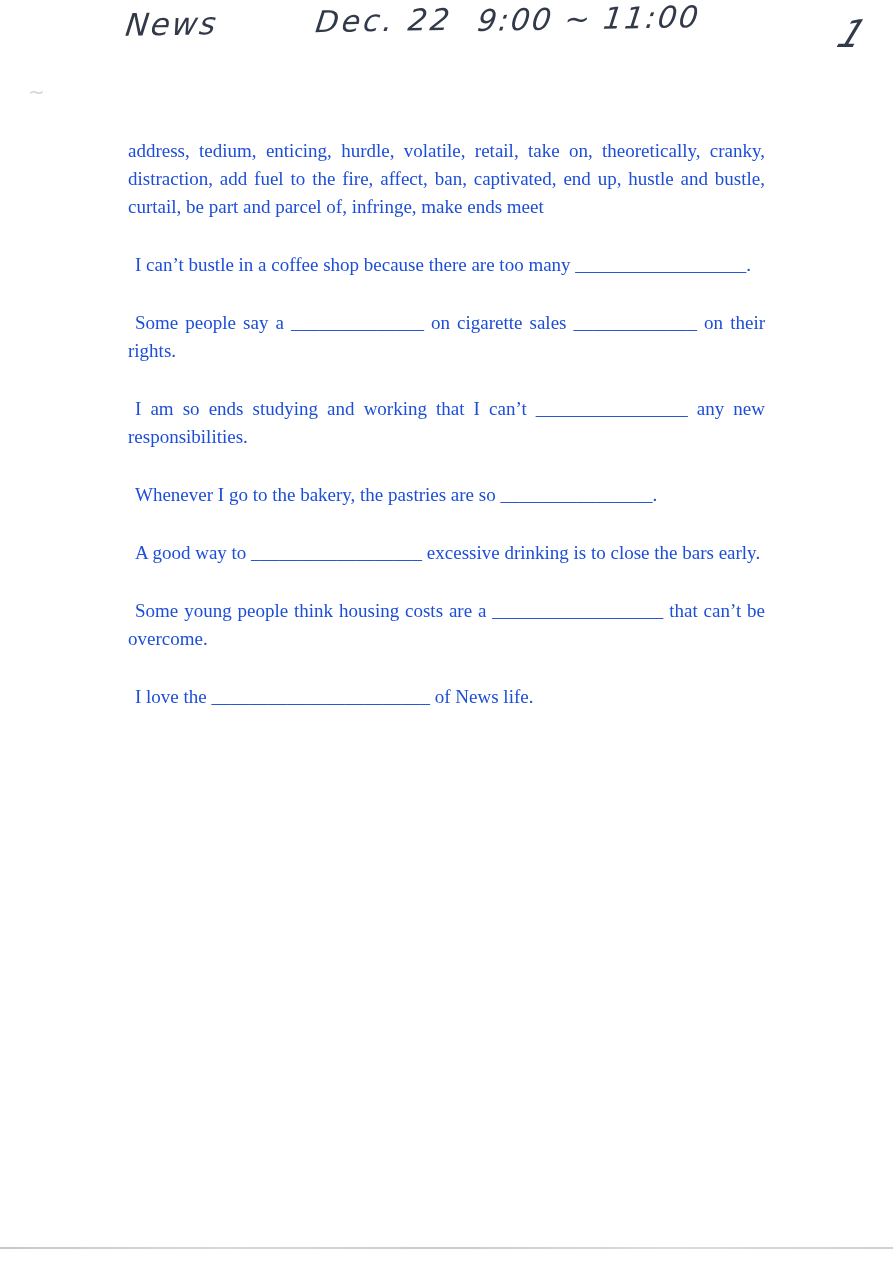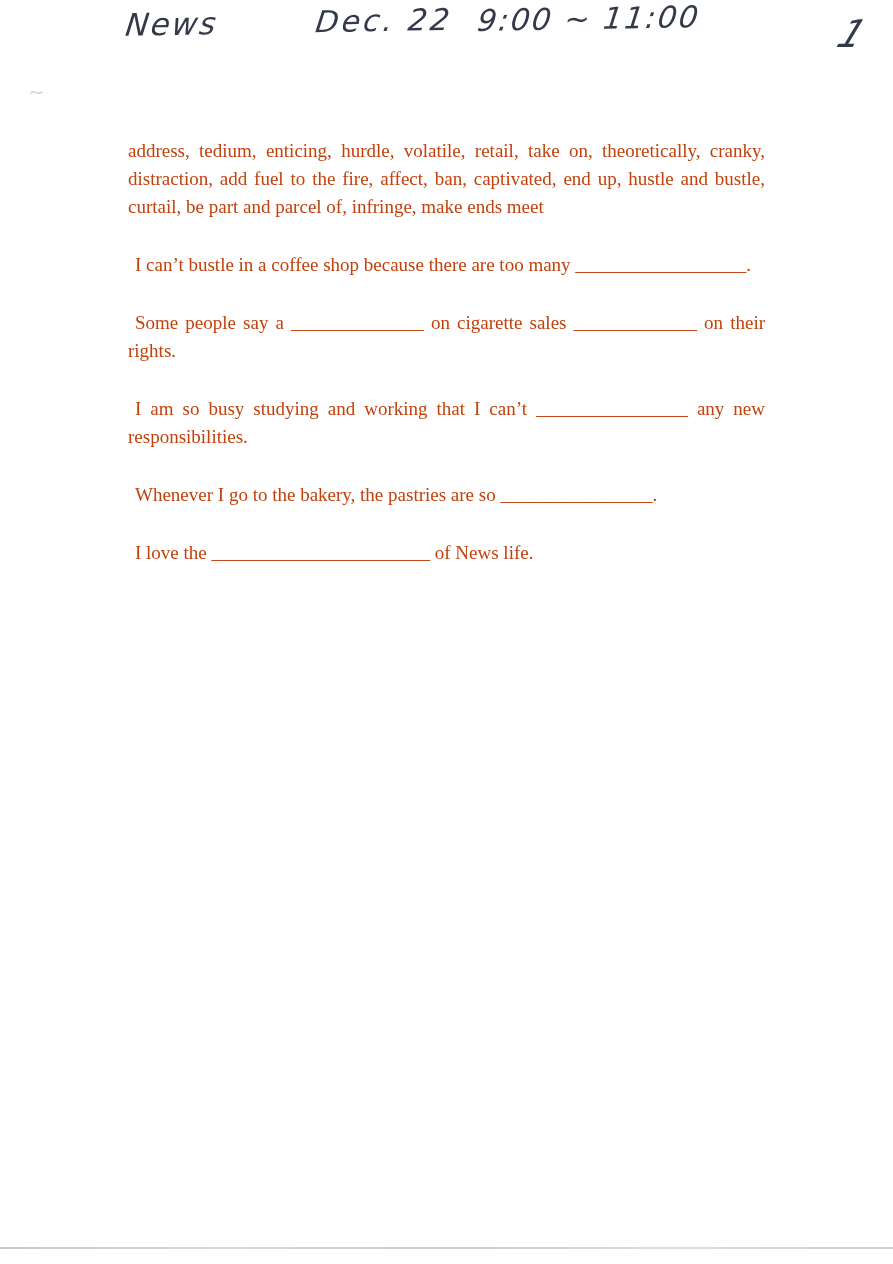--- a/index.html
+++ b/index.html
@@ -40,21 +40,21 @@
     font-family: "DejaVu Sans", sans-serif;
   }
   .scan-smudge::before { content: "~"; }
 
   
   .body-text {
     position: absolute;
     left: 128px;
     top: 137px;
     width: 637px;
-    color: #c2410c;
+    color: #1d4ed8;
     font-size: 19px;
     line-height: 28px;
   }
   .body-text p {
     margin: 0 0 30px 0;
     text-align: justify;
     text-align-last: left;
   }
   .sentence { text-indent: 7px; }
 
@@ -82,20 +82,22 @@
     <span class="hw hw-date">Dec. 22</span>
     <span class="hw hw-time">9:00 ~ 11:00</span>
     <span class="hw hw-page">1</span>
   </header>
 
   <main class="body-text">
     <p class="wordbank">address, tedium, enticing, hurdle, volatile, retail, take on, theoretically, cranky, distraction, add fuel to the fire, affect, ban, captivated, end up, hustle and bustle, curtail, be part and parcel of, infringe, make ends meet</p>
 
     <p class="sentence">I can’t bustle in a coffee shop because there are too many __________________.</p>
     <p class="sentence">Some people say a ______________ on cigarette sales _____________ on their rights.</p>
-    <p class="sentence">I am so busy studying and working that I can’t ________________ any new responsibilities.</p>
+    <p class="sentence">I am so ends studying and working that I can’t ________________ any new responsibilities.</p>
     <p class="sentence">Whenever I go to the bakery, the pastries are so ________________.</p>
+    <p class="sentence">A good way to __________________ excessive drinking is to close the bars early.</p>
+    <p class="sentence">Some young people think housing costs are a __________________ that can’t be overcome.</p>
     <p class="sentence">I love the _______________________ of News life.</p>
   </main>
 
   <div class="scan-line"></div>
 
 </div>
 
 </body></html>

